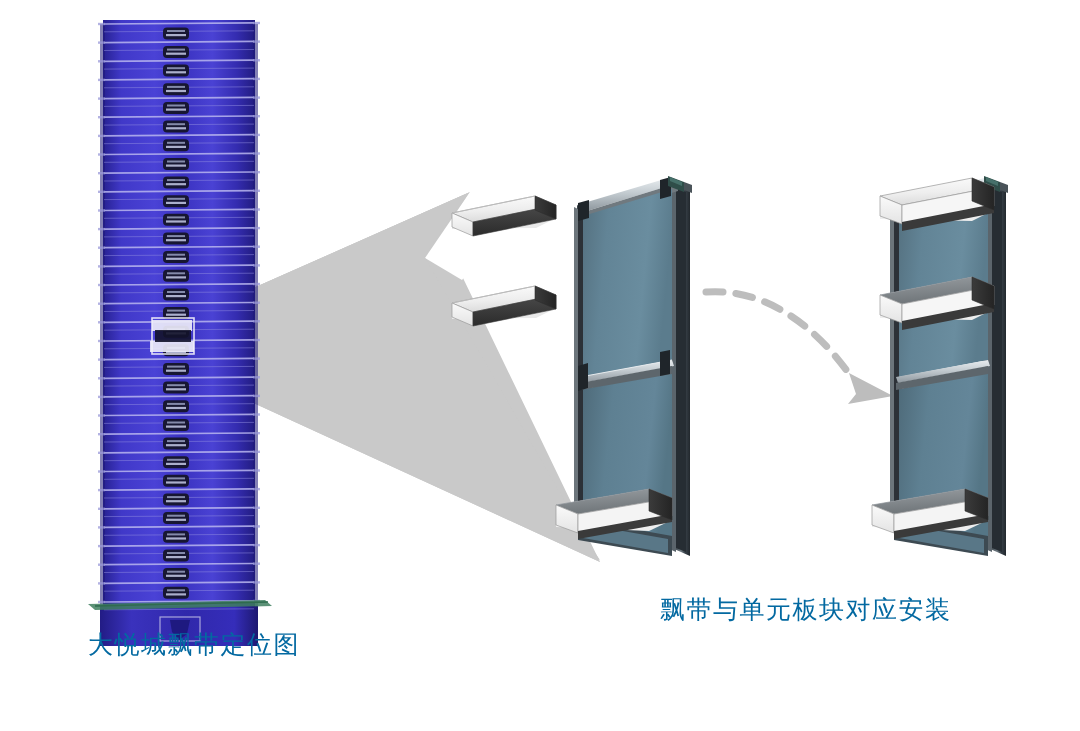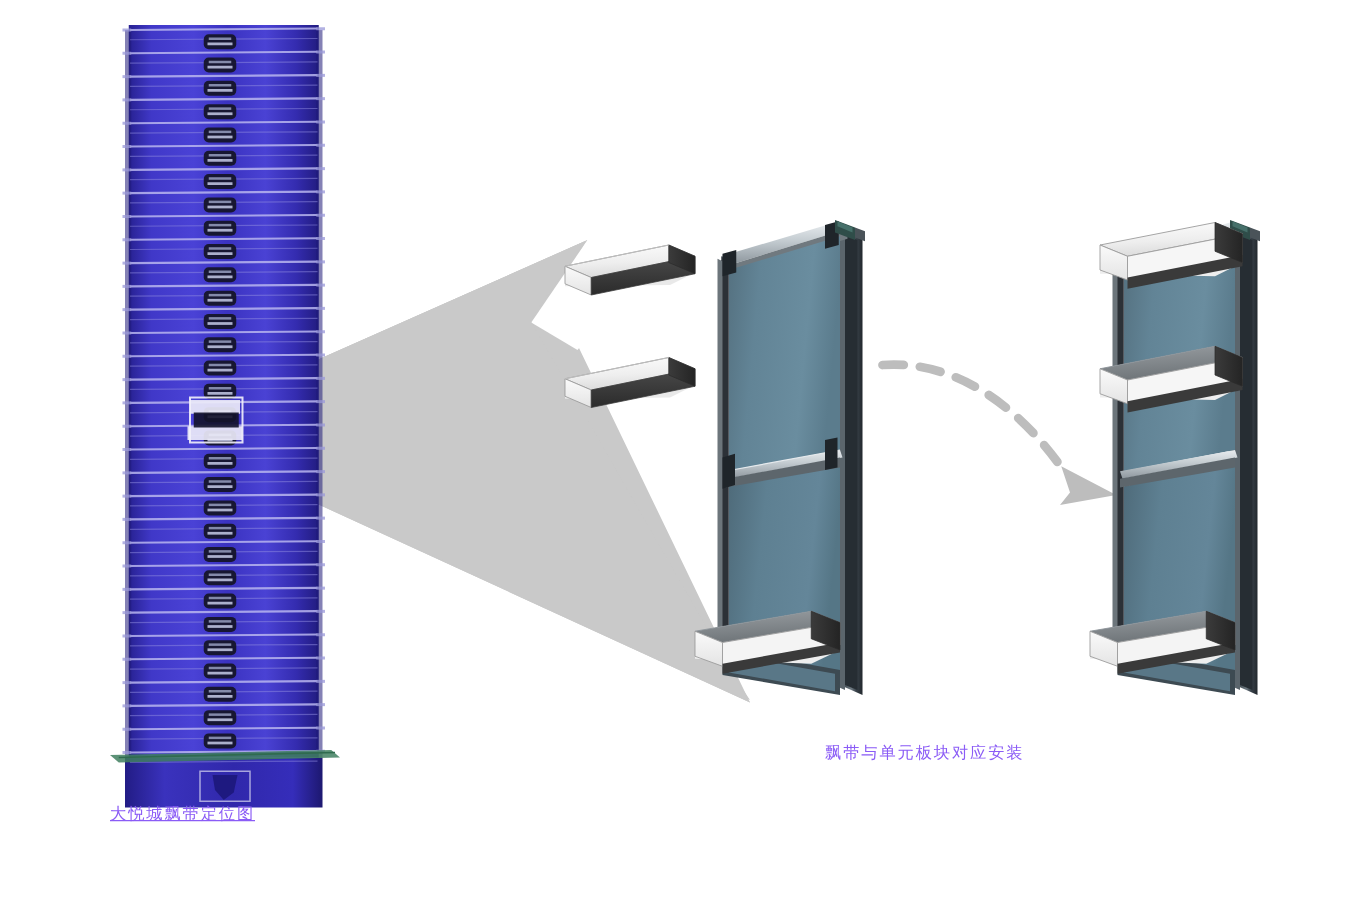--- a/index.html
+++ b/index.html
@@ -22,30 +22,29 @@
     background: #ffffff;
   }
   #scene {
     position: absolute;
     left: 0; top: 0;
     width: 1080px;
     height: 731px;
   }
   .caption {
     position: absolute;
-    color: #8b5cf6;
-    font-size: 13px;
+    color: #0369a1;
+    font-size: 25px;
     letter-spacing: 1.5px;
     white-space: nowrap;
     font-family: "Liberation Sans", "DejaVu Sans", sans-serif;
   }
   #caption-tower {
     left: 88px;
-    top: 642px;
-    text-decoration: underline;
+    top: 628px;
   }
   #caption-assembly {
     left: 660px;
     top: 593px;
   }
 </style>
 </head>
 <body>
 
 <div id="stage">

